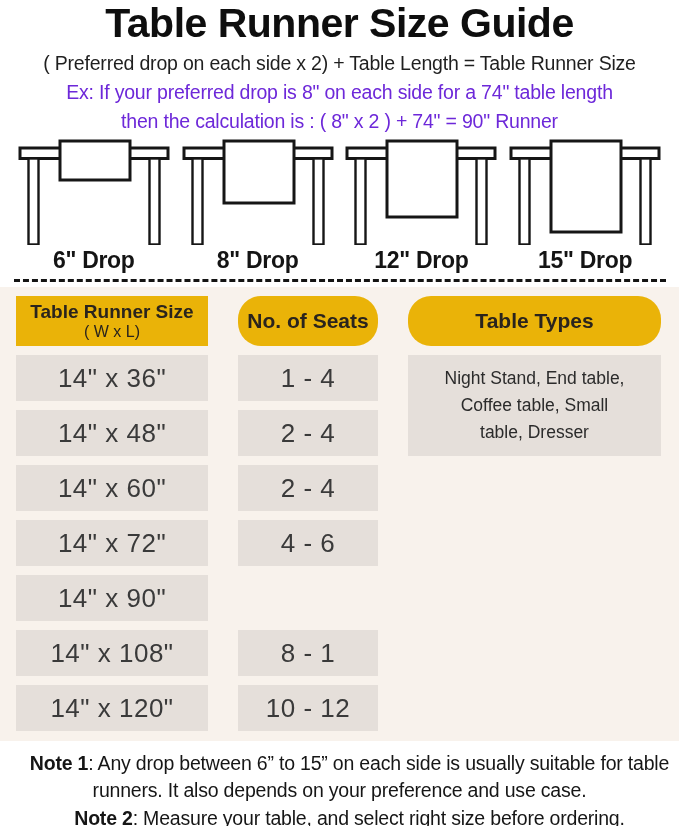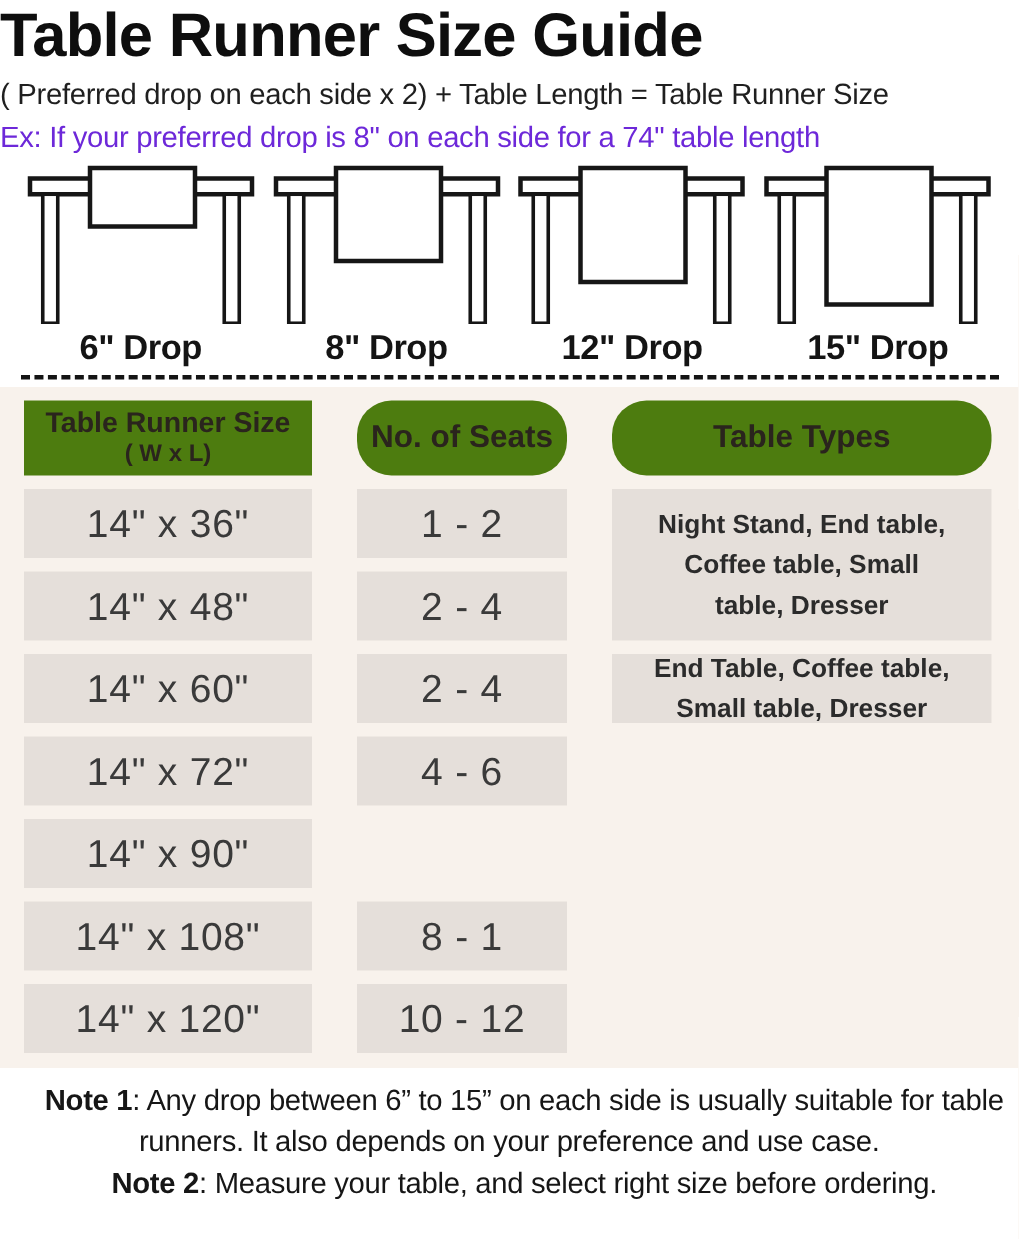--- a/index.html
+++ b/index.html
@@ -4,21 +4,21 @@
 <style>
   html, body { margin: 0; padding: 0; }
   body {
     width: 679px; height: 826px;
     background: #ffffff;
     overflow: hidden;
     font-family: "Liberation Sans", "DejaVu Sans", sans-serif;
     color: #1a1a1a;
     -webkit-font-smoothing: antialiased;
   }
-  .top { }
+  .top { text-align: center; }
   .title {
     margin: 0;
     padding-top: 2px;
     font-size: 41px;
     font-weight: bold;
     letter-spacing: -0.5px;
     line-height: 1.05;
     color: #0e0e0e;
   }
   .formula {
@@ -68,35 +68,35 @@
     gap: 9px 30px;
   }
   .cell {
     background: #e5dfda;
     display: flex;
     align-items: center;
     justify-content: center;
     flex-direction: column;
   }
   .cell.header {
-    background: #4d7c0f;
+    background: #eab308;
     color: #2a241d;
   }
   .h-main { font-size: 19px; font-weight: bold; line-height: 1.15; }
-  .h-sub  { font-size: 16px; font-weight: bold; line-height: 1.15; }
+  .h-sub  { font-size: 16px; font-weight: normal; line-height: 1.15; }
   .h-single { font-size: 21px; font-weight: bold; border-radius: 23px; }
   .val {
     font-size: 26px;
     font-weight: normal;
     color: #3a3a3a;
     letter-spacing: 0.5px;
   }
   .types {
     font-size: 17.5px;
-    font-weight: bold;
+    font-weight: normal;
     color: #2b2b2b;
     line-height: 1.55;
     white-space: pre-line;
     text-align: center;
   }
   .notes {
     text-align: center;
     padding: 9px 8px 0 8px;
     font-size: 19.5px;
     line-height: 1.4;
@@ -106,20 +106,21 @@
   .note { margin: 0; }
   .note b { font-weight: bold; margin-left: 20px; }
 </style>
 </head>
 <body>
 
 <div class="top">
   <h1 class="title">Table Runner Size Guide</h1>
   <div class="formula">( Preferred drop on each side x 2) + Table Length = Table Runner Size</div>
   <div class="ex-line">Ex: If your preferred drop is 8" on each side for a 74" table length</div>
+  <div class="ex-line">then the calculation is : ( 8" x 2 ) + 74" = 90" Runner</div>
 </div>
 
 <div class="illos">
   <div class="illo">
     <svg viewBox="0 0 152 106">
       <rect x="2" y="9" width="148" height="10.5" fill="#fff" stroke="#161616" stroke-width="3"></rect>
       <rect x="10.5" y="19.5" width="10" height="86" fill="#fff" stroke="#161616" stroke-width="2.4"></rect>
       <rect x="131.5" y="19.5" width="10" height="86" fill="#fff" stroke="#161616" stroke-width="2.4"></rect>
       <rect x="42" y="2" width="70" height="39" fill="#fff" stroke="#161616" stroke-width="3"></rect>
     </svg>
@@ -160,21 +161,21 @@
   <div class="grid">
 
     <div class="cell header" style="grid-column:1;grid-row:1">
       <div class="h-main">Table Runner Size</div>
       <div class="h-sub">( W x L)</div>
     </div>
     <div class="cell header h-single" style="grid-column:2;grid-row:1">No. of Seats</div>
     <div class="cell header h-single" style="grid-column:3;grid-row:1">Table Types</div>
 
     <div class="cell val" style="grid-column:1;grid-row:2">14" x 36"</div>
-    <div class="cell val" style="grid-column:2;grid-row:2">1 - 2</div>
+    <div class="cell val" style="grid-column:2;grid-row:2">1 - 4</div>
 
     <div class="cell val" style="grid-column:1;grid-row:3">14" x 48"</div>
     <div class="cell val" style="grid-column:2;grid-row:3">2 - 4</div>
 
     <div class="cell val" style="grid-column:1;grid-row:4">14" x 60"</div>
     <div class="cell val" style="grid-column:2;grid-row:4">2 - 4</div>
 
     <div class="cell val" style="grid-column:1;grid-row:5">14" x 72"</div>
     <div class="cell val" style="grid-column:2;grid-row:5">4 - 6</div>
 
@@ -182,22 +183,20 @@
 
     <div class="cell val" style="grid-column:1;grid-row:7">14" x 108"</div>
     <div class="cell val" style="grid-column:2;grid-row:7">8 - 1</div>
 
     <div class="cell val" style="grid-column:1;grid-row:8">14" x 120"</div>
     <div class="cell val" style="grid-column:2;grid-row:8">10 - 12</div>
 
     <div class="cell types" style="grid-column:3;grid-row:2 / span 2">Night Stand, End table,
 Coffee table, Small
 table, Dresser</div>
-    <div class="cell types" style="grid-column:3;grid-row:4">End Table, Coffee table,
-Small table, Dresser</div>
 
   </div>
 </div>
 
 <div class="notes">
   <div class="note"><b>Note 1</b><span>: Any drop between 6” to 15” on each side is usually suitable for table runners. It also depends on your preference and use case.</span></div>
   <div class="note"><b>Note 2</b><span>: Measure your table, and select right size before ordering.</span></div>
 </div>
 
 </body></html>

